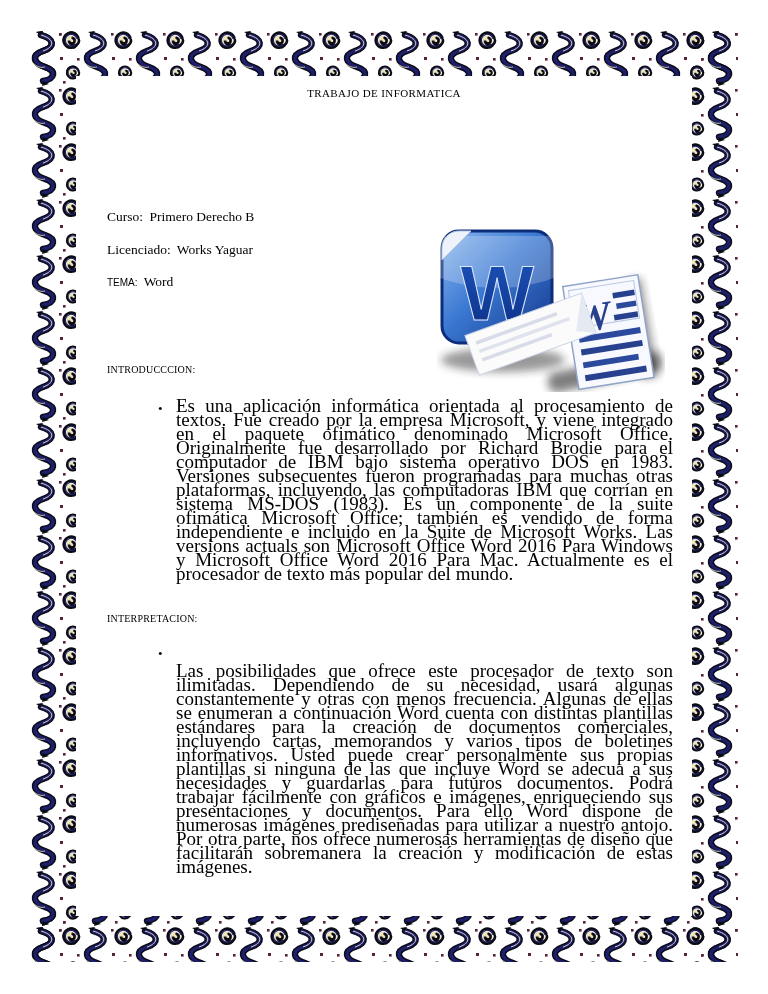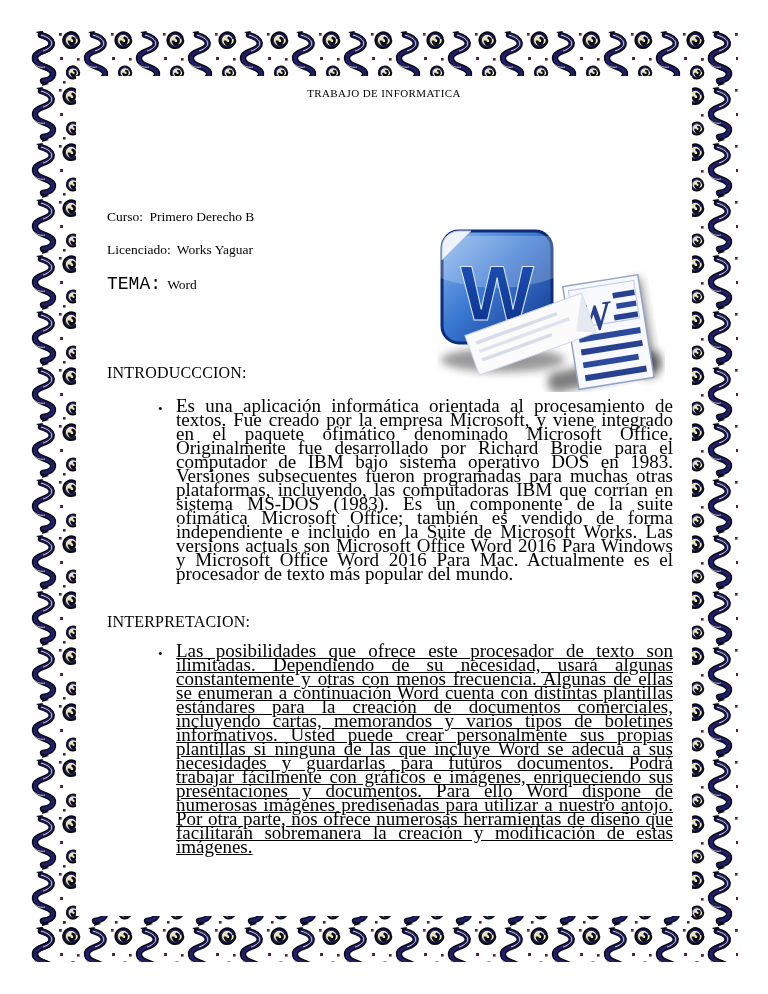--- a/index.html
+++ b/index.html
@@ -8,33 +8,33 @@
     font-family:"Liberation Serif", serif;color:#000;overflow:hidden;
   }
   .border-svg{position:absolute;left:0;top:0;pointer-events:none;}
   .doc-title{
     position:absolute;left:0;top:87px;width:768px;text-align:center;
     font-size:11px;letter-spacing:0.4px;
   }
   .fields{position:absolute;left:107px;top:209px;}
   .field-row{height:32.6px;font-size:13.5px;white-space:nowrap;}
   .field-row .lbl{margin-right:3px;}
-  .field-row.sans .lbl{font-family:Liberation Mono, monospace;font-size:18px;}
-  .section-heading{position:absolute;left:107px;font-size:16px;letter-spacing:0.2px;}
+  .field-row.sans .lbl{font-family:Liberation Sans, sans-serif;font-size:10px;}
+  .section-heading{position:absolute;left:107px;font-size:10px;letter-spacing:0.2px;}
   .h-intro{top:364px;}
   .h-interp{top:613px;}
   .bullet-dot{position:absolute;left:158px;width:14px;font-size:13.2px;}
   .bd-1{top:401px;}
   .bd-2{top:646px;}
   .par{
     position:absolute;left:176px;width:497px;font-size:19px;line-height:14px;
     text-align:justify;
   }
   .par-1{top:399px;}
-  .par-2{top:644px;text-decoration:underline;}
+  .par-2{top:664px;}
   .logo-wrap{position:absolute;left:437px;top:224px;width:228px;height:168px;}
 </style>
 </head>
 <body>
 
 <div class="page">
 
   <svg class="border-svg" width="768" height="994" viewBox="0 0 768 994" aria-hidden="true">
     <defs>
       <g id="curlg">

